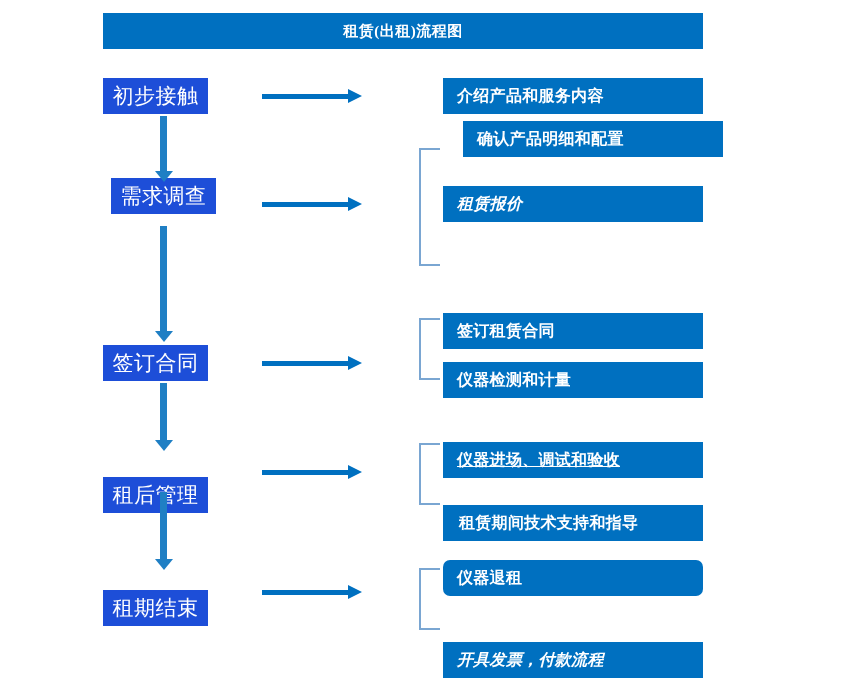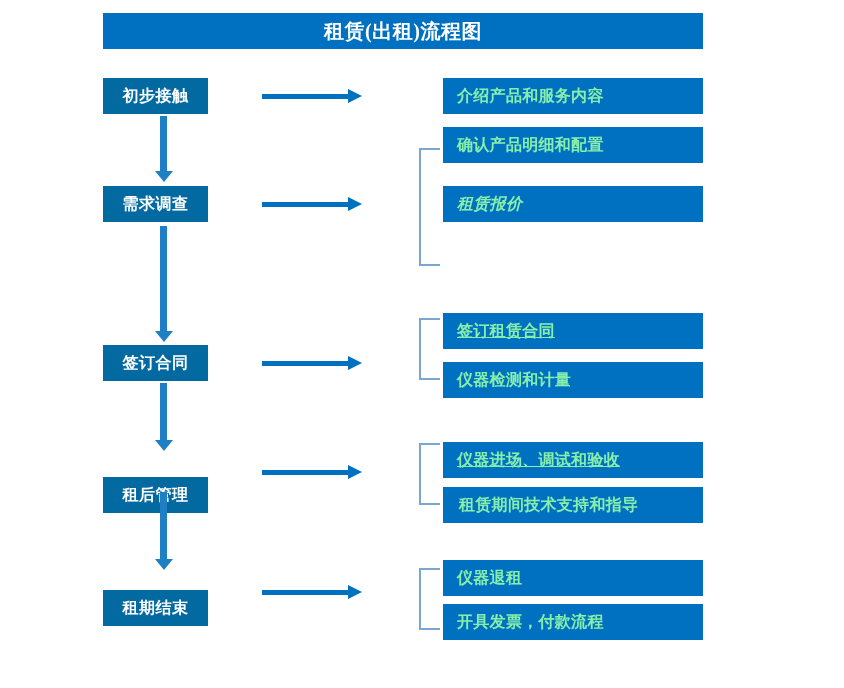--- a/index.html
+++ b/index.html
@@ -21,49 +21,49 @@
     position: absolute;
     left: 103px;
     top: 13px;
     width: 600px;
     height: 36px;
     background: #0070c0;
     color: #ffffff;
     display: flex;
     align-items: center;
     justify-content: center;
-    font-size: 20px;
+    font-size: 15px;
     font-weight: bold;
     letter-spacing: 0.5px;
   }
 
   
   .node {
     position: absolute;
     left: 103px;
     width: 105px;
     height: 36px;
-    background: #0369a1;
+    background: #1d4ed8;
     color: #ffffff;
     display: flex;
     align-items: center;
     justify-content: center;
-    font-size: 16px;
-    font-weight: bold;
+    font-size: 21px;
+    font-weight: normal;
     letter-spacing: 0.5px;
   }
 
   
   .detail {
     position: absolute;
     left: 443px;
     width: 260px;
     height: 36px;
     background: #0070c0;
-    color: #86efac;
+    color: #ffffff;
     display: flex;
     align-items: center;
     font-size: 16px;
     font-weight: bold;
     padding-left: 14px;
     box-sizing: border-box;
     letter-spacing: 0.3px;
   }
 
   
@@ -127,21 +127,21 @@
   }
 </style>
 </head>
 <body>
 
 <div id="canvas">
 
   <div class="title-bar">租赁(出租)流程图</div>
 
   <div class="node" style="top:78px;">初步接触</div>
-  <div class="node" style="top:186px;">需求调查</div>
+  <div class="node" style="top:178px;margin-left:8px;">需求调查</div>
   <div class="node" style="top:345px;text-align:right;">签订合同</div>
   <div class="node" style="top:477px;">租后管理</div>
   <div class="node" style="top:574px;margin-top:16px;">租期结束</div>
 
   <div class="v-arrow" style="top:116px; height:66px;">
     <div class="shaft" style="height:55px;"></div>
     <div class="head" style="top:55px;"></div>
   </div>
   <div class="v-arrow" style="top:226px; height:116px;">
     <div class="shaft" style="height:105px;"></div>
@@ -176,22 +176,22 @@
     <div class="shaft"></div>
     <div class="head"></div>
   </div>
 
   <div class="bracket" style="top:148px; height:118px;"></div>
   <div class="bracket" style="top:318px; height:62px;"></div>
   <div class="bracket" style="top:443px; height:62px;"></div>
   <div class="bracket" style="top:568px; height:62px;"></div>
 
   <div class="detail" style="top:78px;">介绍产品和服务内容</div>
-  <div class="detail" style="top:127px;">确认产品明细和配置</div>
+  <div class="detail" style="top:121px;margin-left:20px;">确认产品明细和配置</div>
   <div class="detail" style="top:186px;font-style:italic;">租赁报价</div>
-  <div class="detail" style="top:313px;text-decoration:underline;">签订租赁合同</div>
+  <div class="detail" style="top:313px;">签订租赁合同</div>
   <div class="detail" style="top:362px;">仪器检测和计量</div>
   <div class="detail" style="top:442px;text-decoration:underline;">仪器进场、调试和验收</div>
-  <div class="detail" style="top:487px;padding-left:16px;">租赁期间技术支持和指导</div>
-  <div class="detail" style="top:560px;">仪器退租</div>
-  <div class="detail" style="top:604px;">开具发票，付款流程</div>
+  <div class="detail" style="top:505px;padding-left:16px;">租赁期间技术支持和指导</div>
+  <div class="detail" style="top:560px;border-radius:7px;">仪器退租</div>
+  <div class="detail" style="top:642px;font-style:italic;">开具发票，付款流程</div>
 
 </div>
 
 </body></html>

